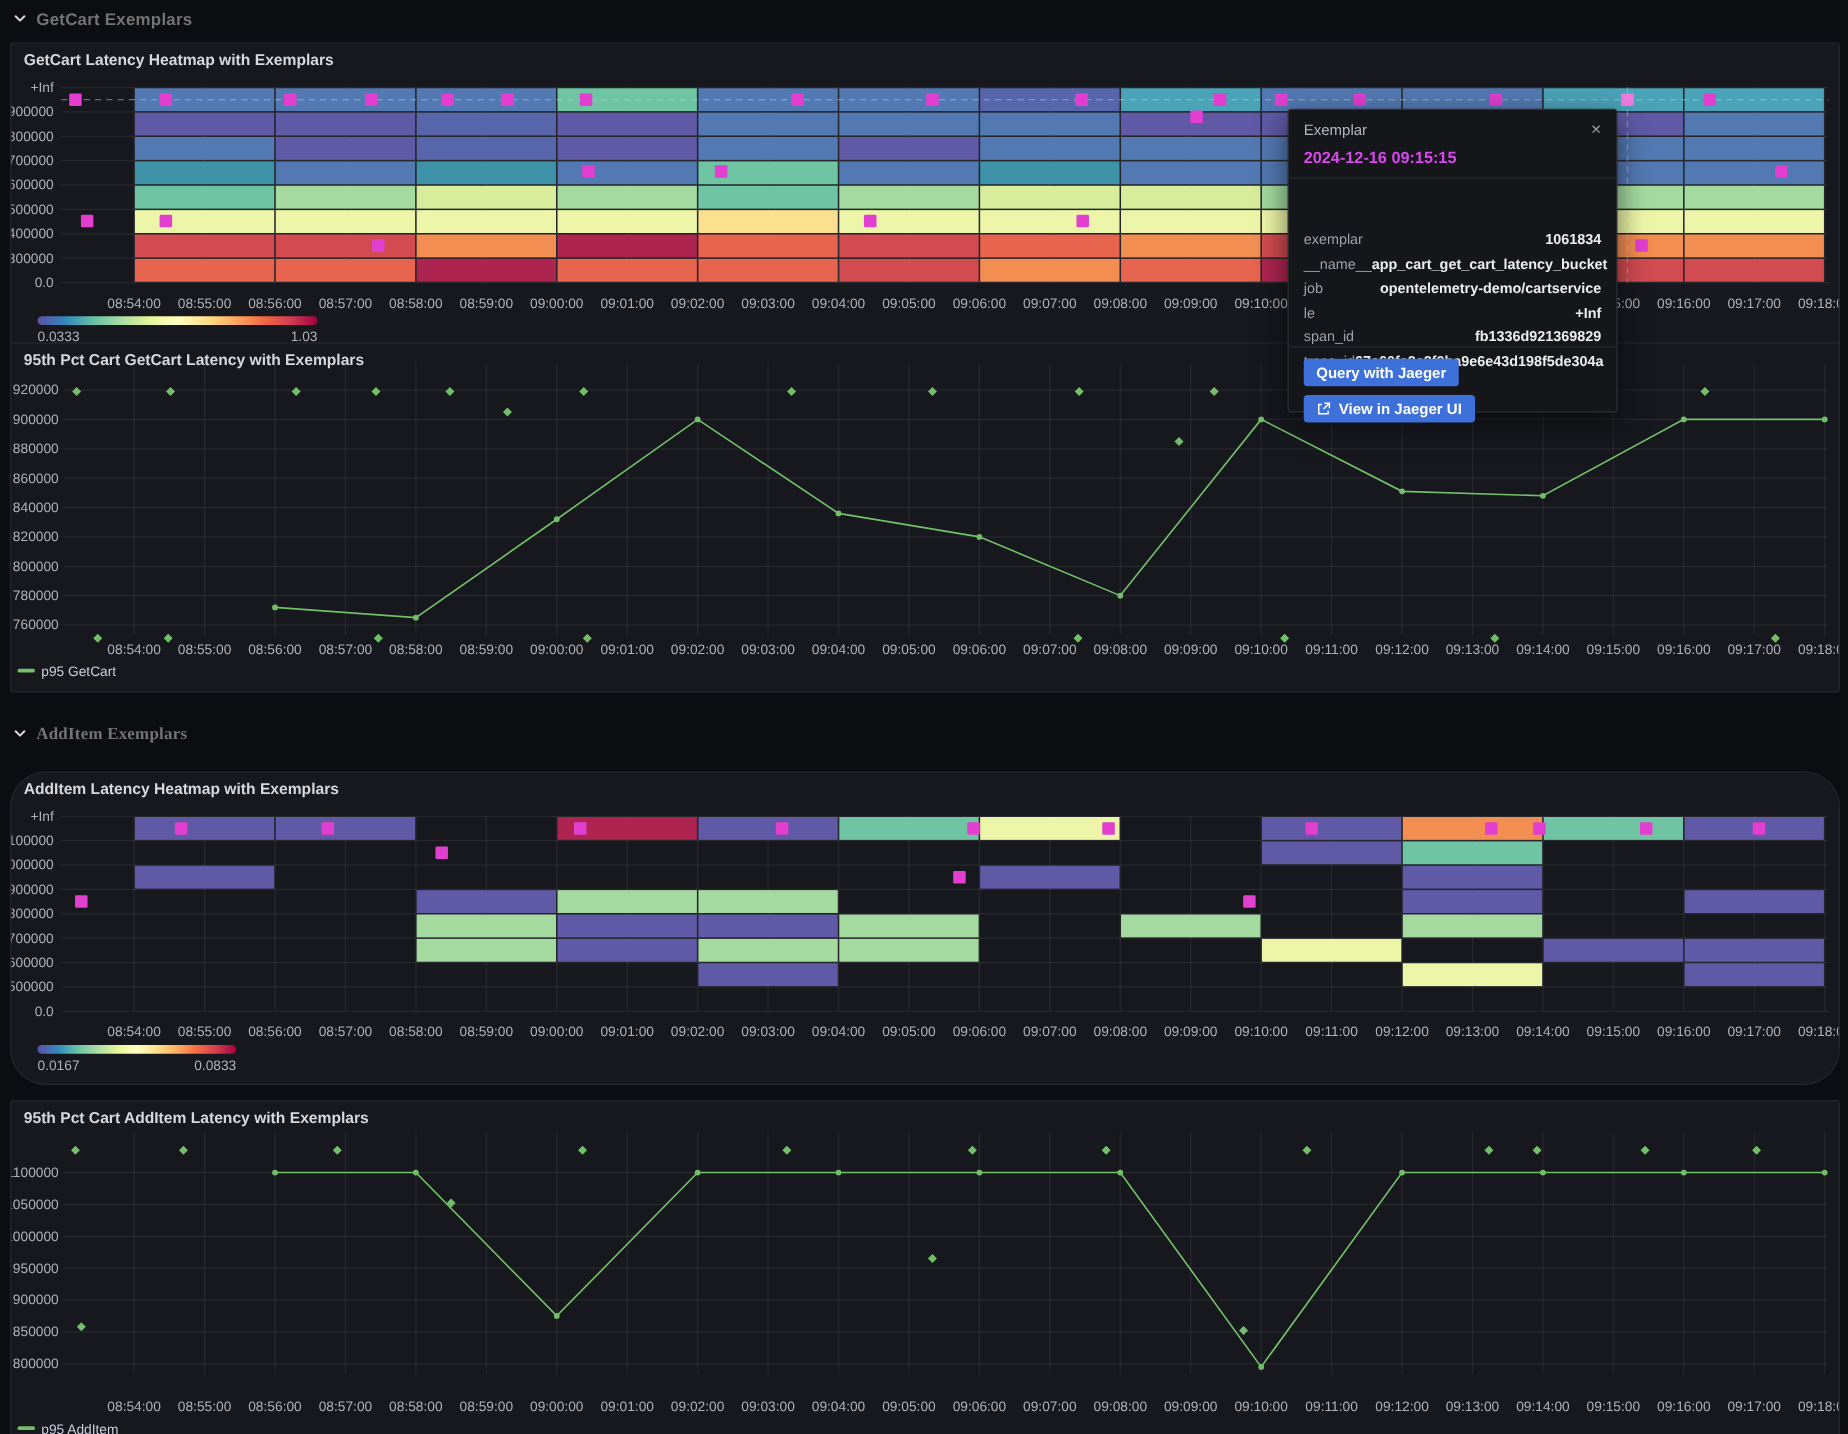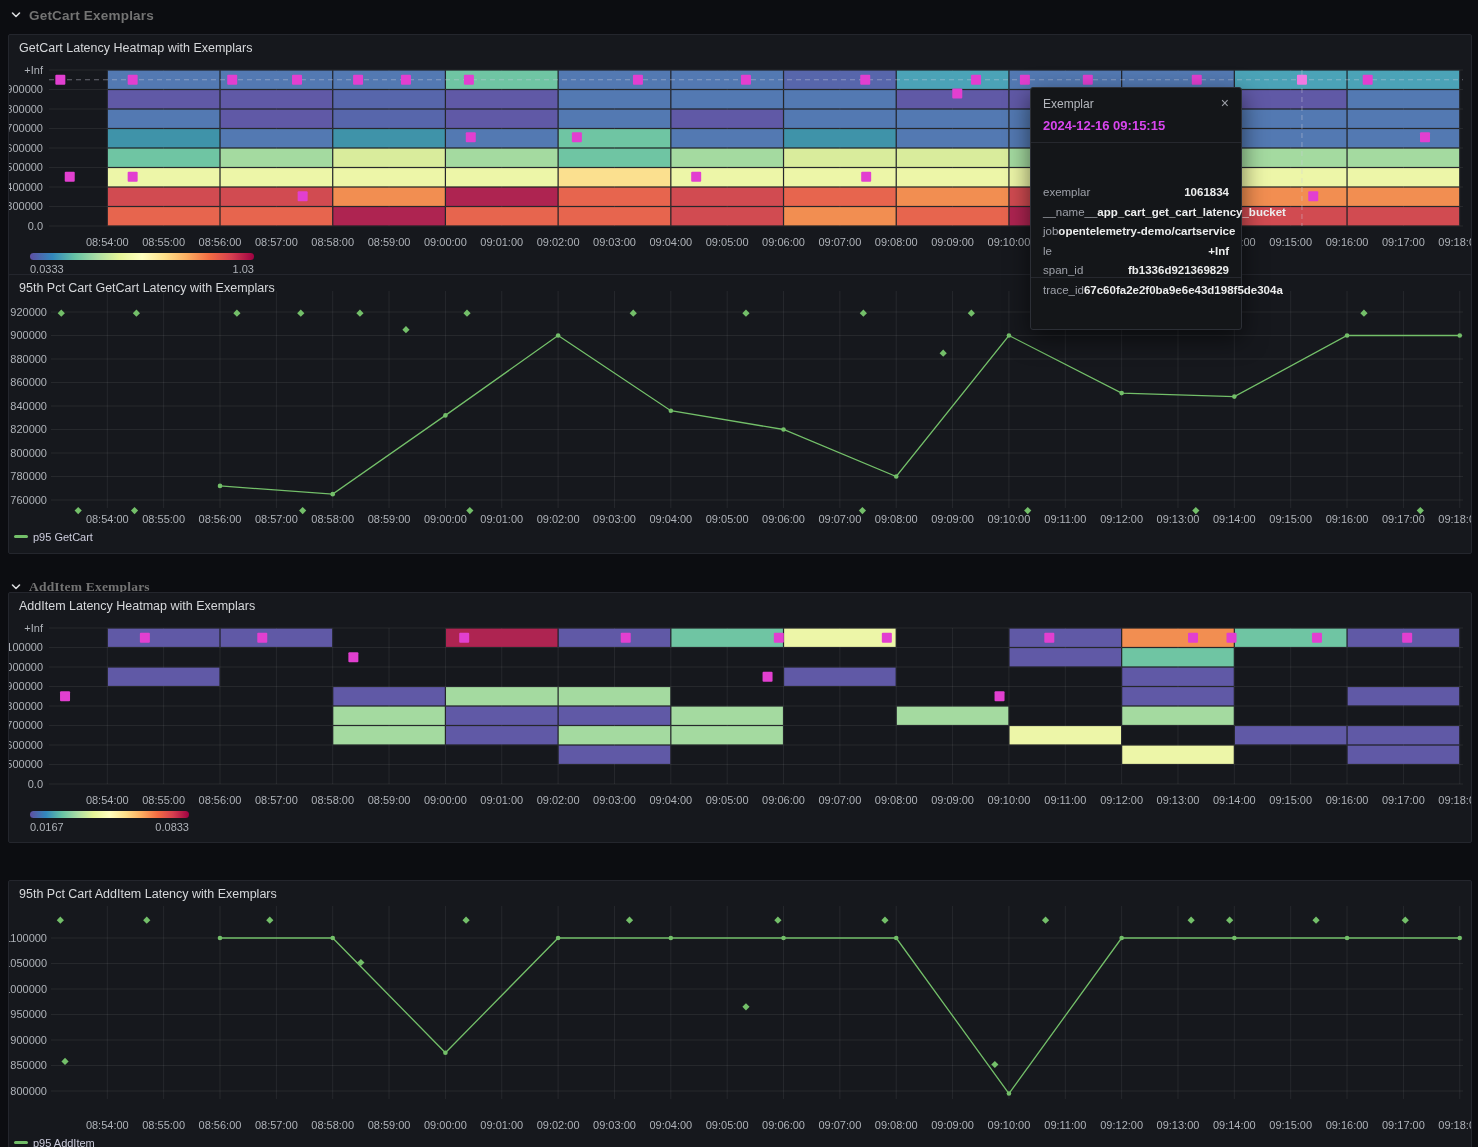--- a/index.html
+++ b/index.html
@@ -1,24 +1,24 @@
 <!DOCTYPE html>
 <html><head>
 <meta charset="utf-8">
 <style>
   html,body{margin:0;padding:0;background:#0c0d11;width:1478px;height:1147px;overflow:hidden;
     font-family:"Liberation Sans",sans-serif;-webkit-font-smoothing:antialiased;}
   .section-header{position:absolute;left:0;width:1478px;height:28px;display:flex;align-items:center;cursor:pointer;}
   .section-header .chev{margin-left:10px;margin-right:7px;display:flex;align-items:center;}
   .section-header .sec-title{color:#737373;font-size:13.5px;font-weight:700;letter-spacing:.2px;}
   .panel{position:absolute;background:#16181d;border:1px solid #24262d;border-radius:2px;overflow:hidden;}
-  .panel-title{position:absolute;left:10px;top:6px;color:#d6d8db;font-size:12.5px;font-weight:400;z-index:2;white-space:nowrap;}
+  .panel-title{position:absolute;left:10px;top:6px;color:#d6d8db;font-size:12.5px;font-weight:700;z-index:2;white-space:nowrap;}
   .plot-svg{position:absolute;left:0;top:0;}
   
-  .tooltip{position:absolute;left:1030px;top:87px;width:212px;height:243px;background:#141619;
+  .tooltip{position:absolute;left:1030px;top:87px;width:264px;height:243px;background:#141619;
     border:1px solid #2c2f36;border-radius:3px;box-shadow:0 8px 24px rgba(0,0,0,.55);z-index:10;
     padding:9px 12px 10px 12px;box-sizing:border-box;color:#d8d9da;}
   .tt-head{display:flex;justify-content:space-between;align-items:flex-start;}
   .tt-title{color:#b4b7bd;font-size:12px;}
   .tt-close{color:#9da0a8;font-size:14px;line-height:12px;cursor:pointer;}
   .tt-time{margin-top:7px;font-size:13px;font-weight:600;color:#d946ef;}
   .tt-div{height:1px;background:#26282e;margin:9px -12px 7px -12px;}
   .tt-rows{display:flex;flex-direction:column;gap:0;}
   .tt-row{display:flex;justify-content:space-between;align-items:baseline;height:19.6px;}
   .tt-row .lbl{color:#9da0a8;font-size:11.5px;}
@@ -370,21 +370,21 @@
 
 <div class="section-header" style="top:574px;height:26px;font-family:Liberation Serif, serif;">
   <span class="chev">
     <svg width="12" height="12" viewBox="0 0 12 12">
         <polyline points="2.5,4 6,7.5 9.5,4" fill="none" stroke="#d9dadd" stroke-width="1.6" stroke-linecap="round" stroke-linejoin="round"></polyline>
       </svg>
   </span>
   <span class="sec-title">AddItem Exemplars</span>
 </div>
 
-<div class="panel" style="left:8px;top:592px;width:1462px;height:249px;">
+<div class="panel" style="left:8px;top:617px;width:1462px;height:249px;border-radius:29px;">
   <div class="panel-title">AddItem Latency Heatmap with Exemplars</div>
   <svg class="plot-svg" width="1462" height="249">
       <line x1="40" x2="1454" y1="35" y2="35" stroke="rgba(255,255,255,0.07)"></line>
       <line x1="40" x2="1454" y1="54.5" y2="54.5" stroke="rgba(255,255,255,0.07)"></line>
       <line x1="40" x2="1454" y1="74" y2="74" stroke="rgba(255,255,255,0.07)"></line>
       <line x1="40" x2="1454" y1="93.5" y2="93.5" stroke="rgba(255,255,255,0.07)"></line>
       <line x1="40" x2="1454" y1="113" y2="113" stroke="rgba(255,255,255,0.07)"></line>
       <line x1="40" x2="1454" y1="132.5" y2="132.5" stroke="rgba(255,255,255,0.07)"></line>
       <line x1="40" x2="1454" y1="152" y2="152" stroke="rgba(255,255,255,0.07)"></line>
       <line x1="40" x2="1454" y1="171.5" y2="171.5" stroke="rgba(255,255,255,0.07)"></line>
@@ -650,13 +650,28 @@
       <div class="tt-row">
         <span class="lbl">span_id</span>
         <span class="val">fb1336d921369829</span>
       </div>
       <div class="tt-row">
         <span class="lbl">trace_id</span>
         <span class="val">67c60fa2e2f0ba9e6e43d198f5de304a</span>
       </div>
     </div>
   <div class="tt-div"></div>
+  <div class="tt-buttons">
+    <button class="tt-btn">
+      <span>Query with Jaeger</span>
+    </button>
+    <button class="tt-btn">
+      <span style="display:inline-flex;">
+        <svg width="12" height="12" viewBox="0 0 12 12" fill="none" stroke="#fff" stroke-width="1.2">
+          <path d="M4.5 2.5 H2 V10 H9.5 V7.5"></path>
+            <path d="M6.5 1.5 H10.5 V5.5"></path>
+            <path d="M10.3 1.7 L5.8 6.2"></path>
+        </svg>
+      </span>
+      <span>View in Jaeger UI</span>
+    </button>
+  </div>
 </div>
 
 </body></html>

